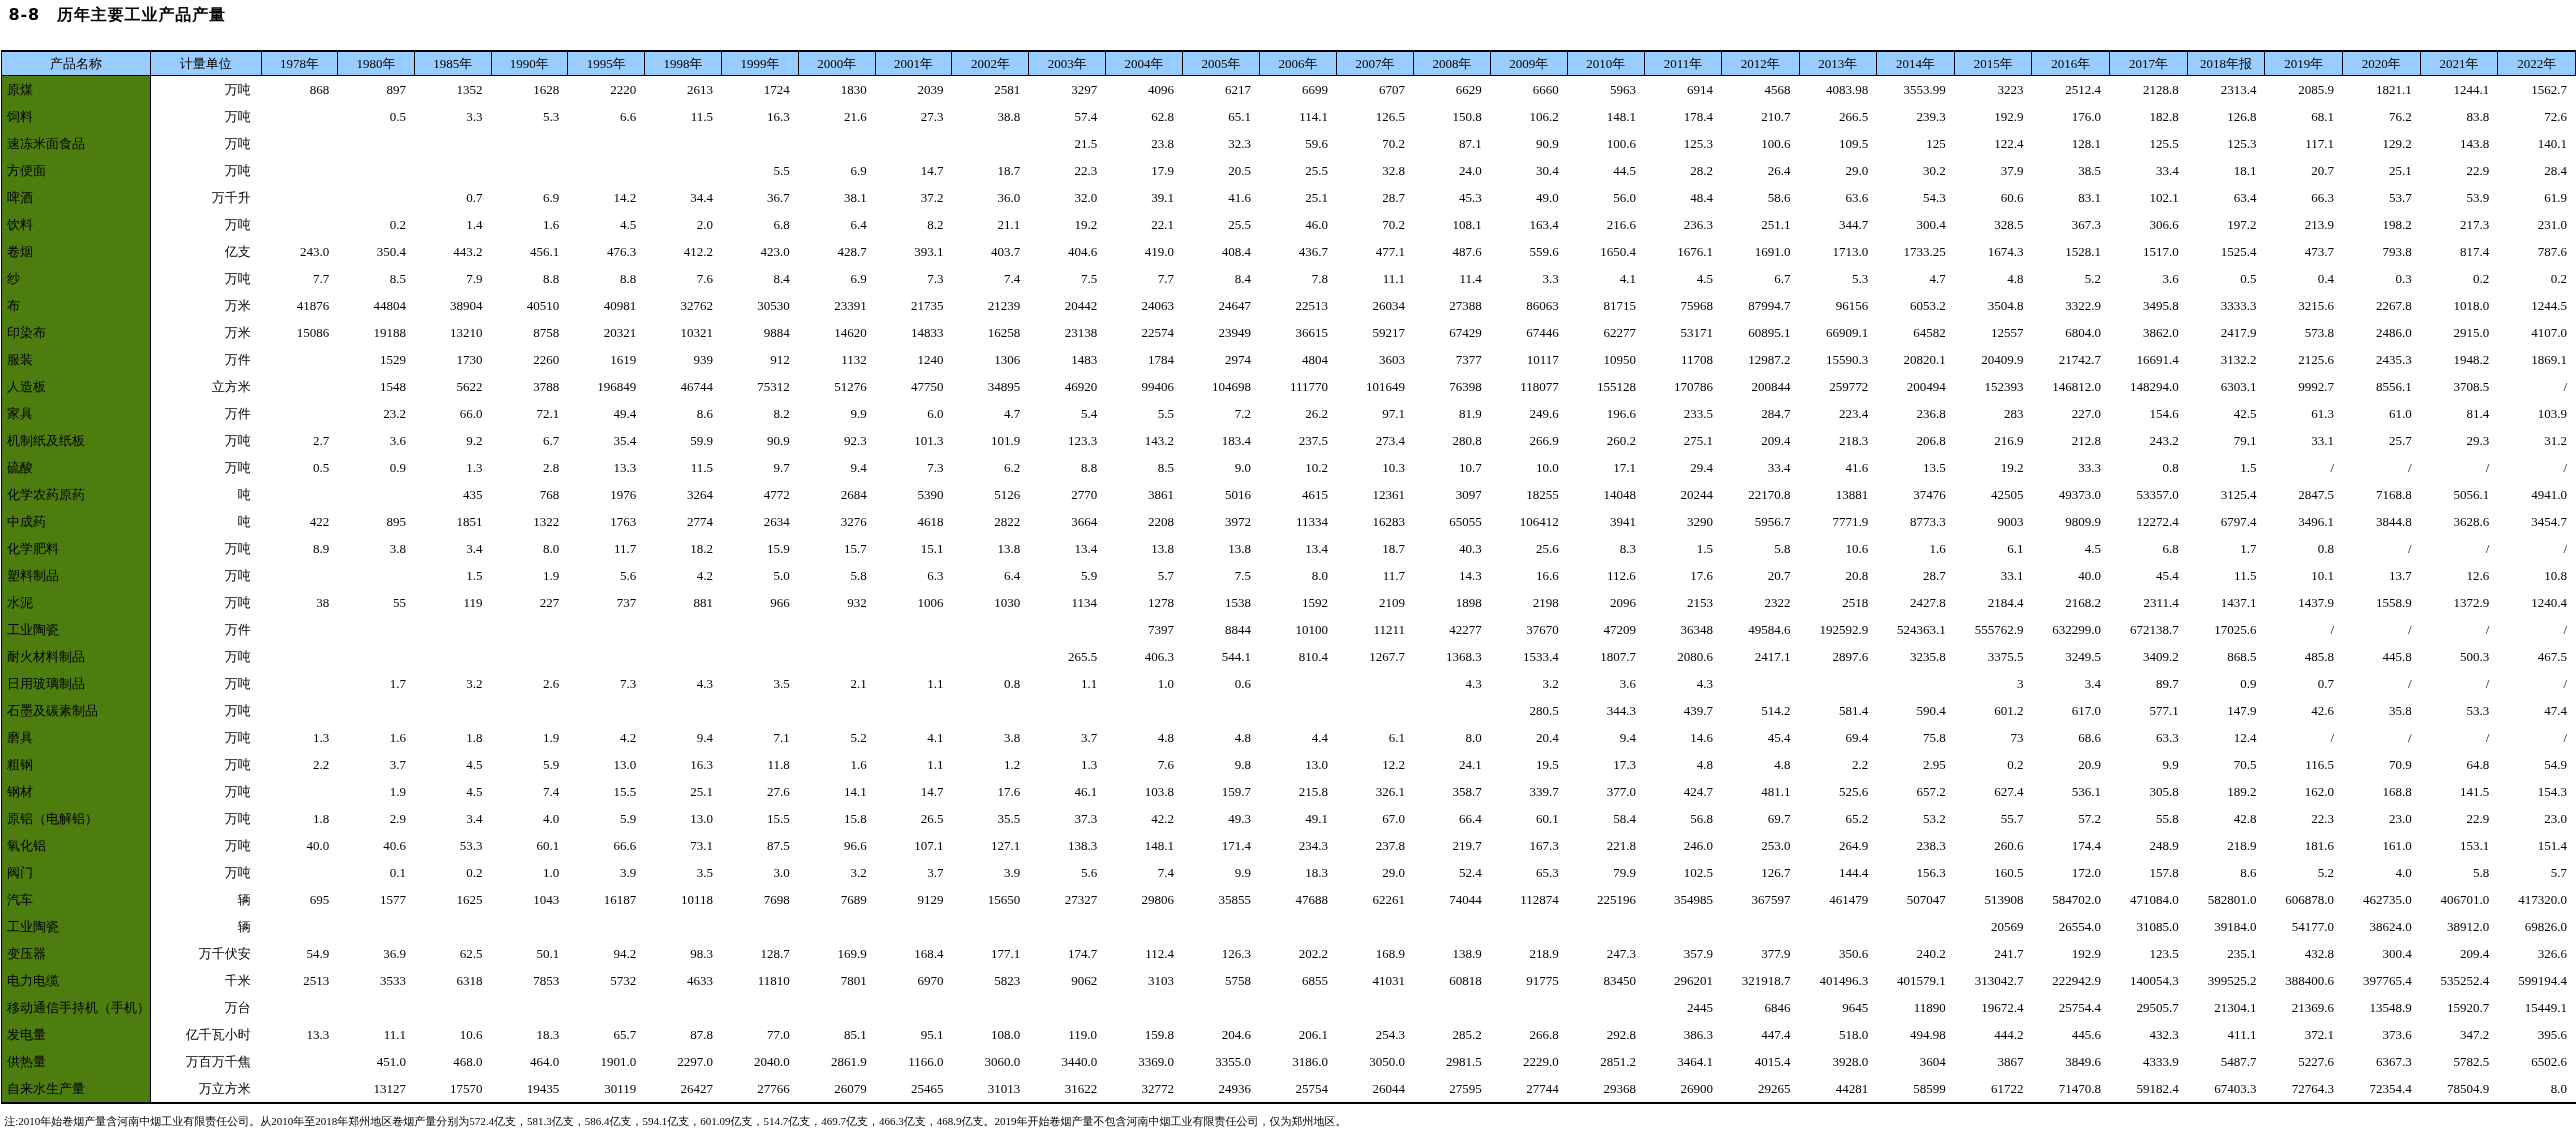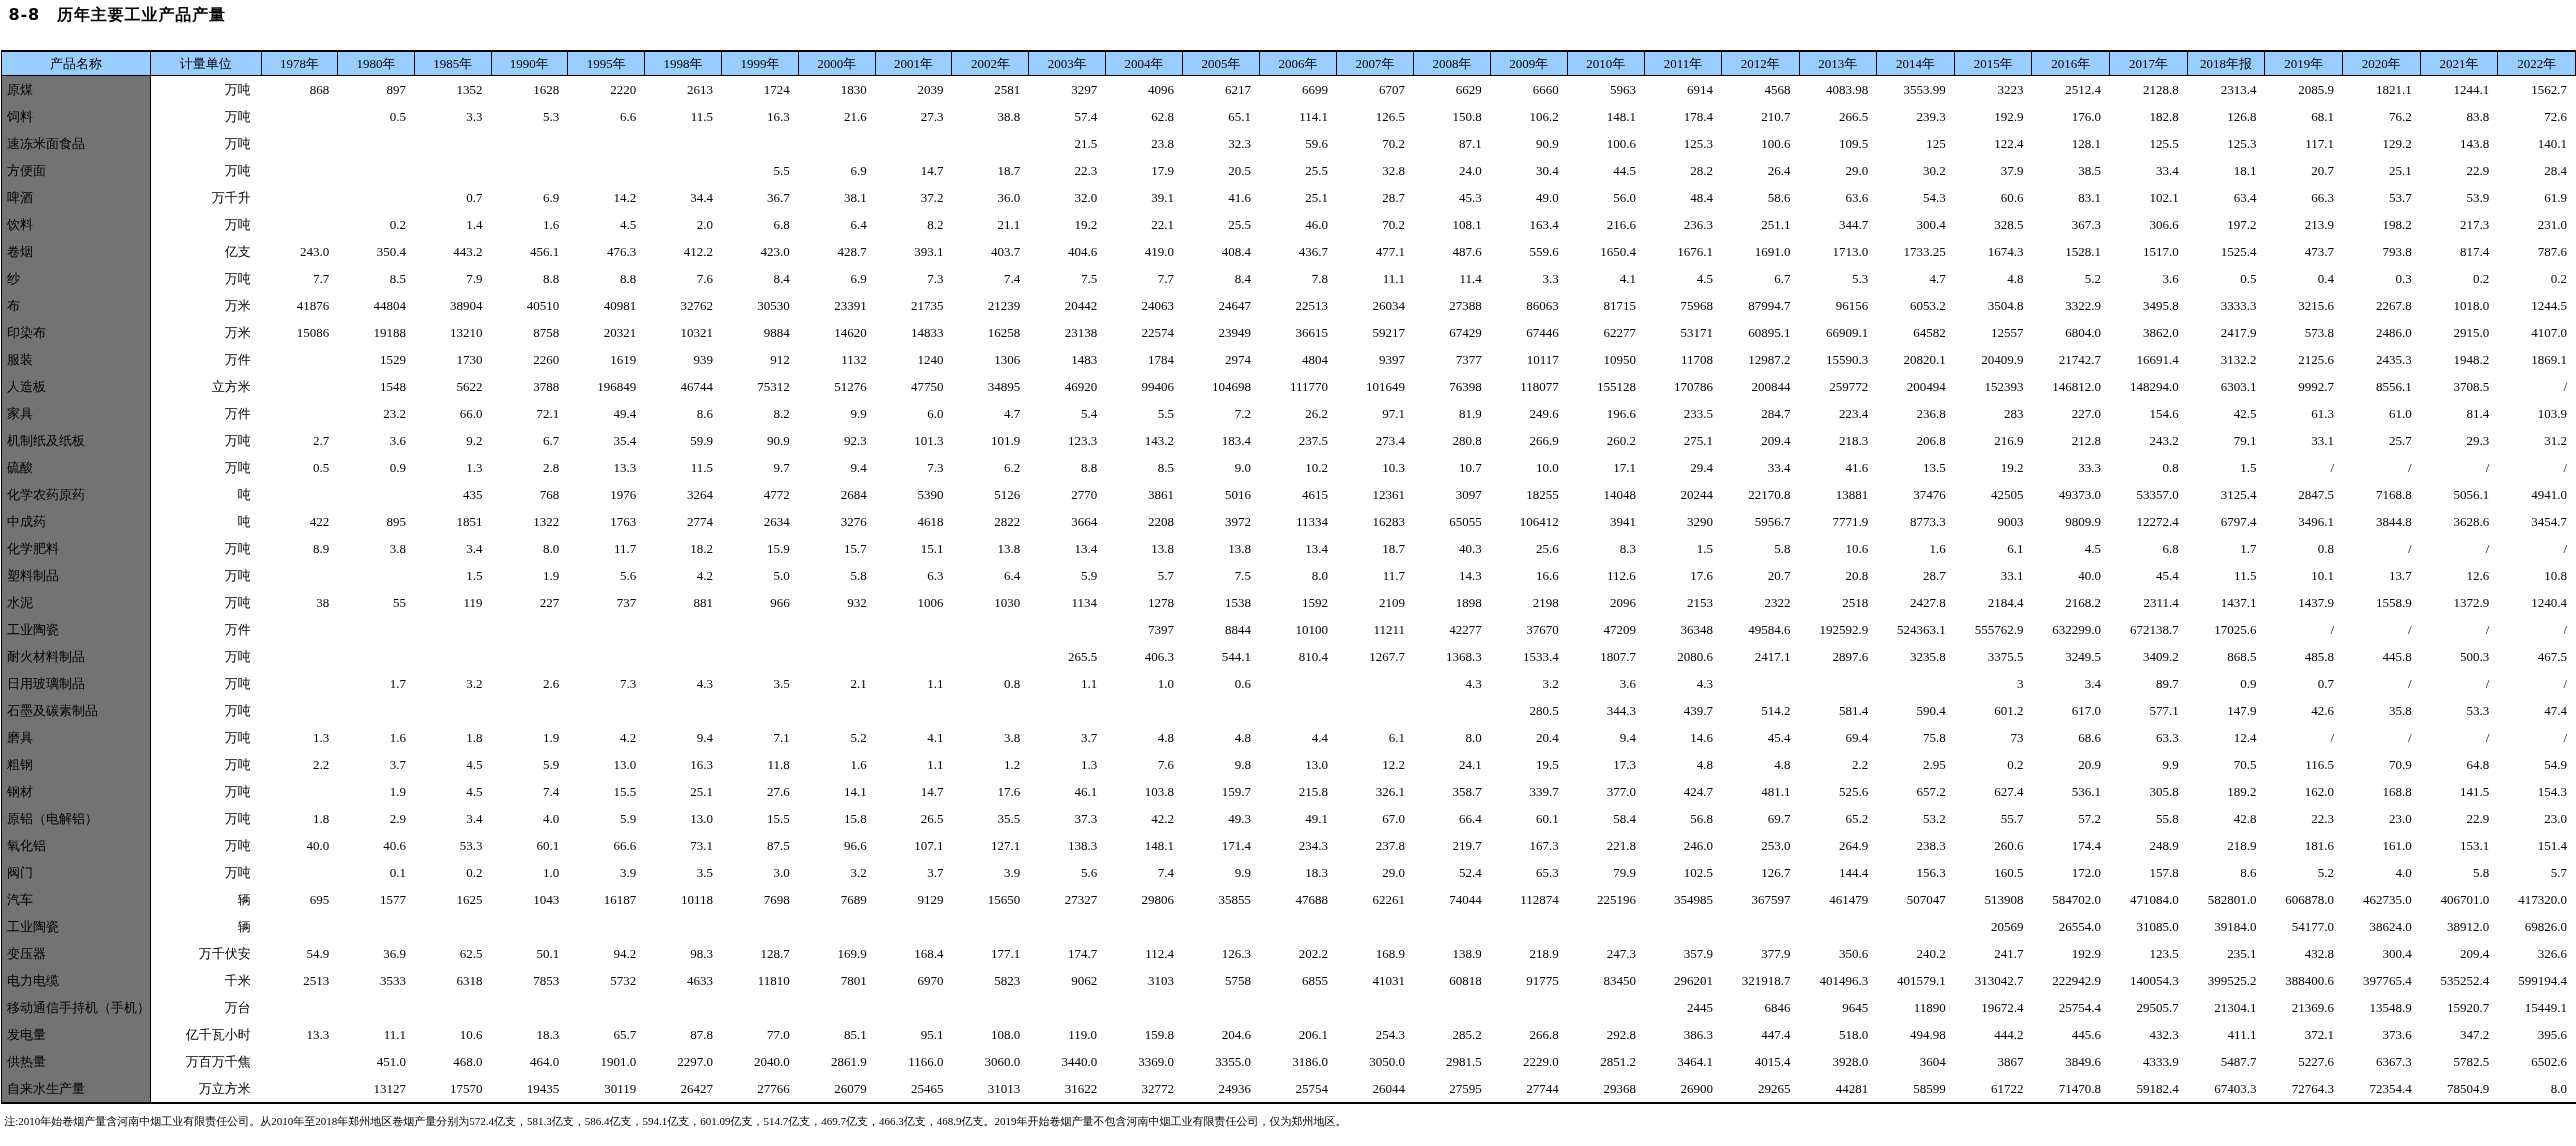--- a/index.html
+++ b/index.html
@@ -7,21 +7,21 @@
   .title{position:absolute;top:5.1px;left:8.5px;font-size:16px;font-weight:bold;
          font-family:"DejaVu Sans","Liberation Sans",sans-serif;letter-spacing:0.9px;}
   table{position:absolute;top:50px;left:0.9px;border-collapse:collapse;table-layout:fixed;
         border-top:2.6px solid #000;border-bottom:2.6px solid #000;padding-left:13px;}
   col.c-name{width:101px}
   col.c-unit{width:113px}
   col.c-year{width:79px}
   th{background:#99CCFF;border:0.9px solid #000;font-weight:normal;font-size:13px;
      height:23px;padding:0;text-align:center;white-space:nowrap;overflow:hidden;}
   td{font-size:13px;height:27px;padding:0;white-space:nowrap;}
-  td.name{background:#737373;text-align:left;padding-left:5.1px;
+  td.name{background:#4d7c0f;text-align:left;padding-left:5.1px;
           border-left:0.9px solid #000;border-right:0.9px solid #000;overflow:visible;}
   td.unit{text-align:right;padding-right:10.3px;}
   td.val{text-align:right;padding-right:8.5px;overflow:hidden;}
   .note{position:absolute;top:1114px;left:4.3px;font-size:11px;white-space:nowrap;
         font-family:"Liberation Serif","DejaVu Serif",serif;}
 </style>
 </head>
 <body>
 
 <div class="page">
@@ -449,21 +449,21 @@
           <td class="val">1619</td>
           <td class="val">939</td>
           <td class="val">912</td>
           <td class="val">1132</td>
           <td class="val">1240</td>
           <td class="val">1306</td>
           <td class="val">1483</td>
           <td class="val">1784</td>
           <td class="val">2974</td>
           <td class="val">4804</td>
-          <td class="val">9397</td>
+          <td class="val">3603</td>
           <td class="val">7377</td>
           <td class="val">10117</td>
           <td class="val">10950</td>
           <td class="val">11708</td>
           <td class="val">12987.2</td>
           <td class="val">15590.3</td>
           <td class="val">20820.1</td>
           <td class="val">20409.9</td>
           <td class="val">21742.7</td>
           <td class="val">16691.4</td>

